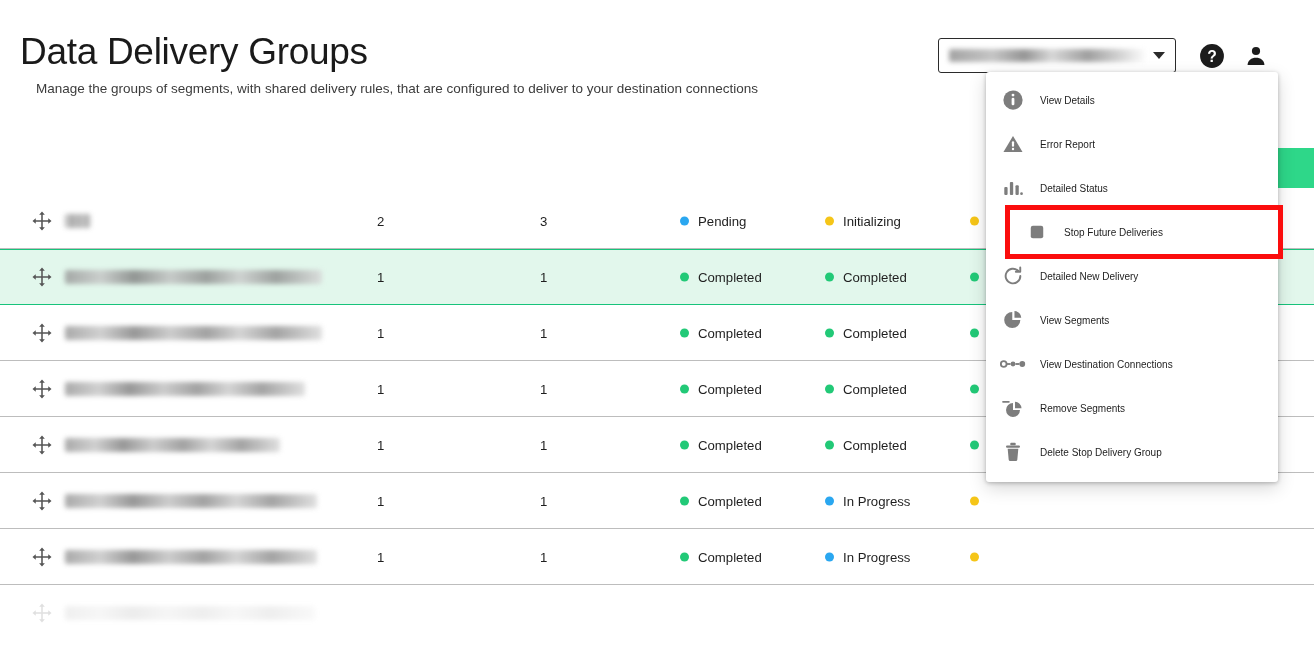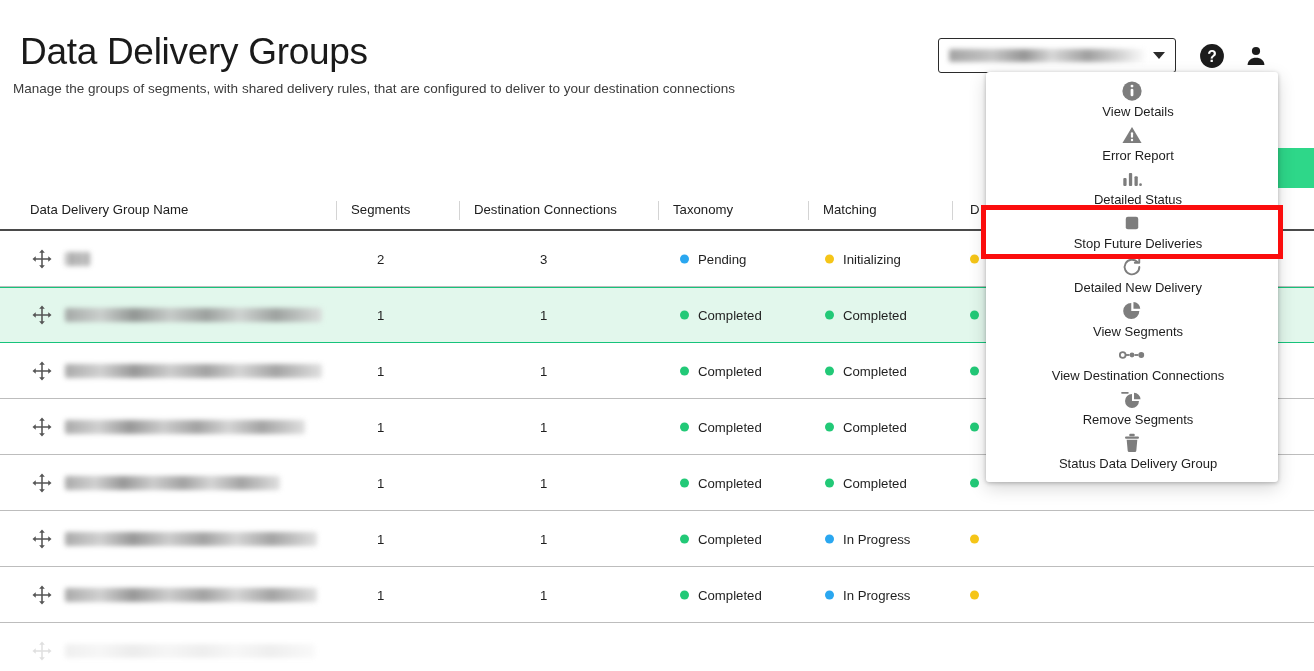--- a/index.html
+++ b/index.html
@@ -11,21 +11,21 @@
   }
   .page { position: relative; width: 1314px; height: 671px; background:#fff; overflow:hidden; }
 
   
   .page-title {
     position: absolute; left: 20px; top: 32px;
     font-size: 37px; font-weight: 400; color: #1a1a1a;
     letter-spacing: -0.3px; line-height: 1.1;
   }
   .page-subtitle {
-    position: absolute; left: 13px; top: 81px;
+    position: absolute; left: 36px; top: 81px;
     font-size: 13.5px; color: #3c3c3c; font-weight: 400;
   }
 
   
   .account-select {
     position: absolute; left: 938px; top: 38px;
     width: 238px; height: 35px;
     border: 1px solid #2b2b2b; border-radius: 3px;
     background: #fff; display: flex; align-items: center;
     padding: 0 6px 0 10px;
@@ -119,31 +119,32 @@
     position: absolute; left: 986px; top: 72px;
     width: 292px; background: #fff;
     border-radius: 3px;
     box-shadow: 0 1px 4px rgba(0,0,0,.26), 0 6px 18px rgba(0,0,0,.16);
     padding: 6px 0 8px 0;
     z-index: 50;
   }
   .menu-item {
     position: relative; display: flex; align-items: center;
     height: 44px; padding-left: 12px; cursor: pointer;
-    font-size: 13px; color: #1d1d1d; flex-direction: column;
+    font-size: 10px; color: #1d1d1d;
   }
   .menu-item .mi-icon {
     width: 30px; height: 26px; display: flex; align-items: center;
     justify-content: center; margin-right: 12px; flex: none;
   }
   .menu-item.highlighted {
     outline: 5px solid #fb0d0d;
     background: #fff;
     z-index: 3;
     box-shadow: 0 1px 3px rgba(0,0,0,.35);
+    margin-left: 24px;
   }
   svg { display: block; }
 </style>
 </head>
 <body>
 
 <div class="page">
 
   <div class="page-title">Data Delivery Groups</div>
   <div class="page-subtitle">Manage the groups of segments, with shared delivery rules, that are configured to deliver to your destination connections</div>
@@ -164,38 +165,20 @@
     <svg width="24" height="24" viewBox="0 0 24 24">
       <circle cx="12" cy="7" r="4.1" fill="#1c1c1c"></circle>
       <path d="M3.6 21c0-4.7 3.8-7.3 8.4-7.3s8.4 2.6 8.4 7.3z" fill="#1c1c1c"></path>
     </svg>
   </div>
 
   <div class="green-btn"></div>
 
 
   <div class="table">
-    <div class="thead" id="thead">
-        <div class="th" style="left: 30px;">Data Delivery Group Name</div>
-        <div class="th" style="left: 351px;">Segments</div>
-        <div class="th" style="left: 474px;">Destination Connections</div>
-        <div class="th" style="left: 673px;">Taxonomy</div>
-        <div class="th" style="left: 823px;">Matching</div>
-        <div class="th" style="left: 970px;">D</div>
-        <div class="th-sep" style="left: 336px;"></div>
-        <div class="th-sep" style="left: 459px;"></div>
-        <div class="th-sep" style="left: 658px;"></div>
-        <div class="th-sep" style="left: 808px;"></div>
-        <div class="th-sep" style="left: 952px;"></div>
-        <div class="kebab">
-          <i></i>
-          <i></i>
-          <i></i>
-        </div>
-      </div>
     <div id="tbody">
         <div class="row">
           <div class="row-icon">
             <svg width="22" height="22" viewBox="0 0 24 24">
               <path d="M12 1.6 8.9 5.2h6.2zM12 22.4l3.1-3.6H8.9zM1.6 12l3.6-3.1v6.2zM22.4 12l-3.6 3.1V8.9z" fill="#565656"></path>
               <path d="M12 4.6v14.8M4.8 12h14.4" stroke="#565656" stroke-width="1.7" stroke-linecap="round"></path>
             </svg>
           </div>
           <div class="name-blur" style="width: 26px;"></div>
           <div class="cell" style="left: 377px;">2</div>
@@ -437,17 +420,17 @@
         <span>Remove Segments</span>
       </div>
       <div class="menu-item">
         <span class="mi-icon">
           <svg width="22" height="22" viewBox="0 0 24 24">
             <rect x="9" y="2" width="6" height="2.6" rx="1" fill="#7d7d7d"></rect>
             <rect x="4.4" y="4.8" width="15.2" height="2.5" rx="1.1" fill="#7d7d7d"></rect>
             <path d="M6.2 8.4h11.6l-1.1 12a1.6 1.6 0 0 1-1.6 1.5H8.9a1.6 1.6 0 0 1-1.6-1.5z" fill="#7d7d7d"></path>
           </svg>
         </span>
-        <span>Status Data Delivery Group</span>
+        <span>Delete Stop Delivery Group</span>
       </div>
     </div>
 
 </div>
 
 </body></html>

